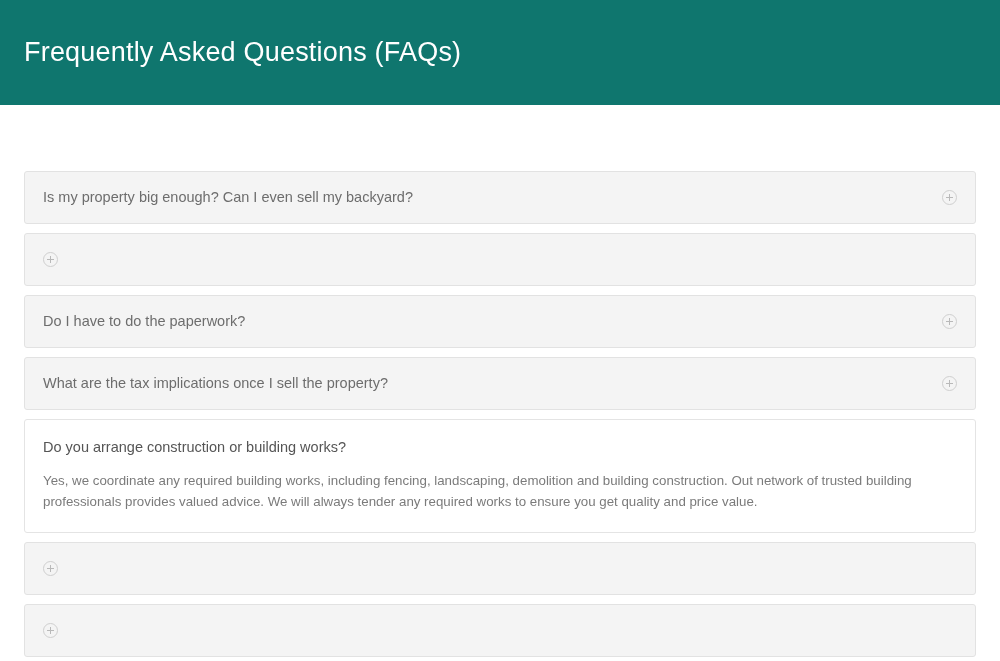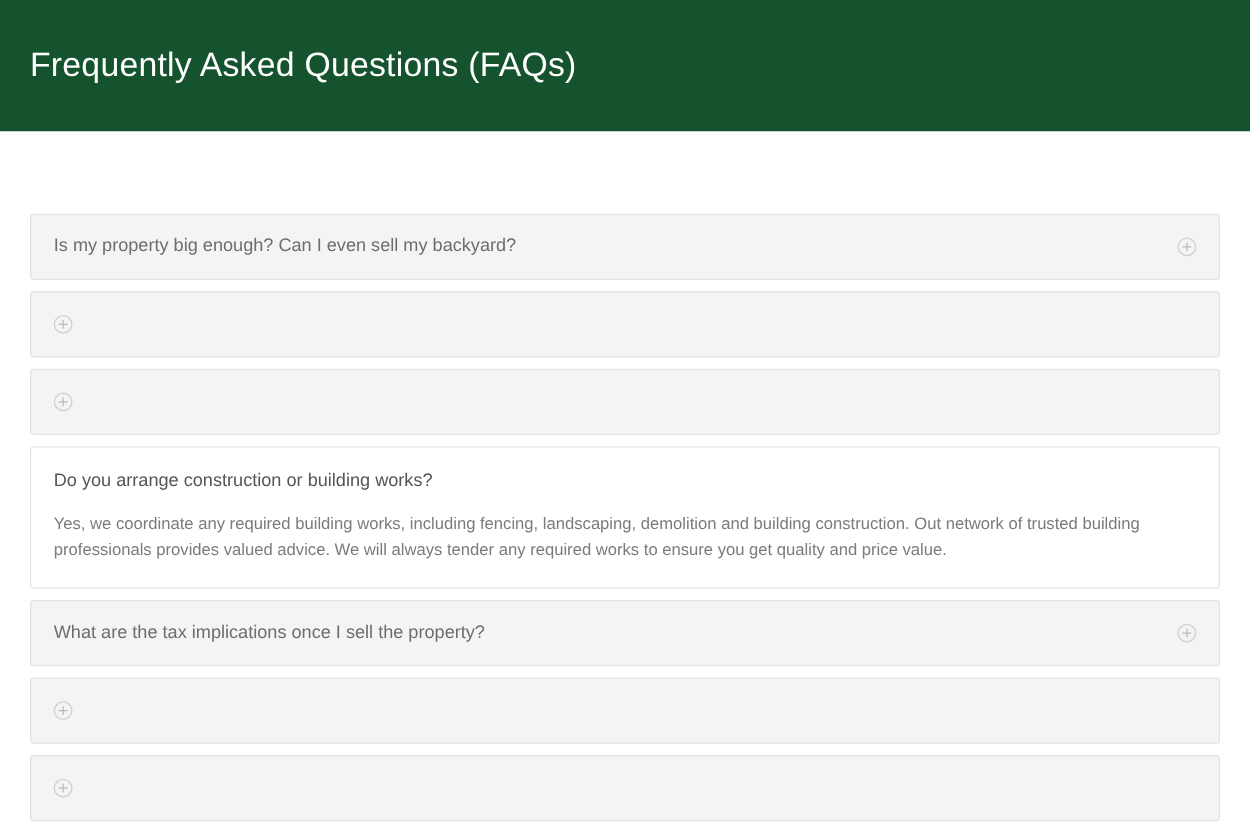--- a/index.html
+++ b/index.html
@@ -10,21 +10,21 @@
   body {
     width: 1000px;
     height: 661px;
     background: #ffffff;
     font-family: "Liberation Sans", sans-serif;
     overflow: hidden;
   }
   .page-header {
     width: 100%;
     height: 105px;
-    background: #14532d;
+    background: #0f766e;
     display: flex;
     align-items: center;
     padding: 0 24px;
   }
   .page-title {
     font-size: 27px;
     font-weight: 400;
     color: #ffffff;
     letter-spacing: 0.2px;
     line-height: 1.1;
@@ -119,36 +119,37 @@
   </section>
 
   <section class="faq-item">
     <div class="faq-q-row">
       <span class="plus-icon"></span>
     </div>
   </section>
 
   <section class="faq-item">
     <div class="faq-q-row">
+      <span class="faq-q">Do I have to do the paperwork?</span>
+      <span class="plus-icon"></span>
+    </div>
+  </section>
+
+  <section class="faq-item">
+    <div class="faq-q-row">
+      <span class="faq-q">What are the tax implications once I sell the property?</span>
       <span class="plus-icon"></span>
     </div>
   </section>
 
   <section class="faq-item open">
     <div class="faq-q-row">
       <span class="faq-q">Do you arrange construction or building works?</span>
     </div>
     <div class="faq-answer">Yes, we coordinate any required building works, including fencing, landscaping, demolition and building construction. Out network of trusted building professionals provides valued advice. We will always tender any required works to ensure you get quality and price value.</div>
-  </section>
-
-  <section class="faq-item">
-    <div class="faq-q-row">
-      <span class="faq-q">What are the tax implications once I sell the property?</span>
-      <span class="plus-icon"></span>
-    </div>
   </section>
 
   <section class="faq-item">
     <div class="faq-q-row">
       <span class="plus-icon"></span>
     </div>
   </section>
 
   <section class="faq-item">
     <div class="faq-q-row">

